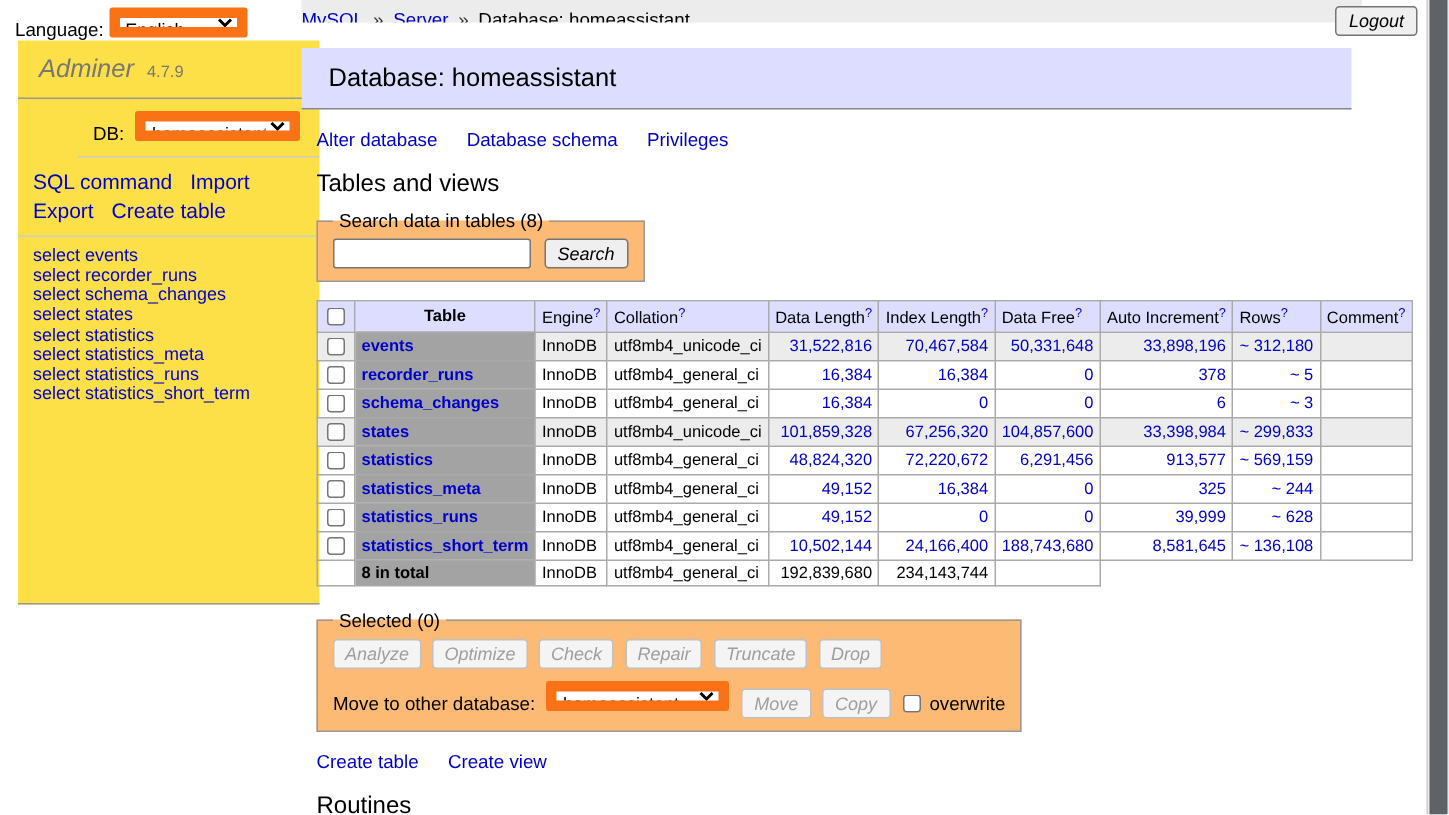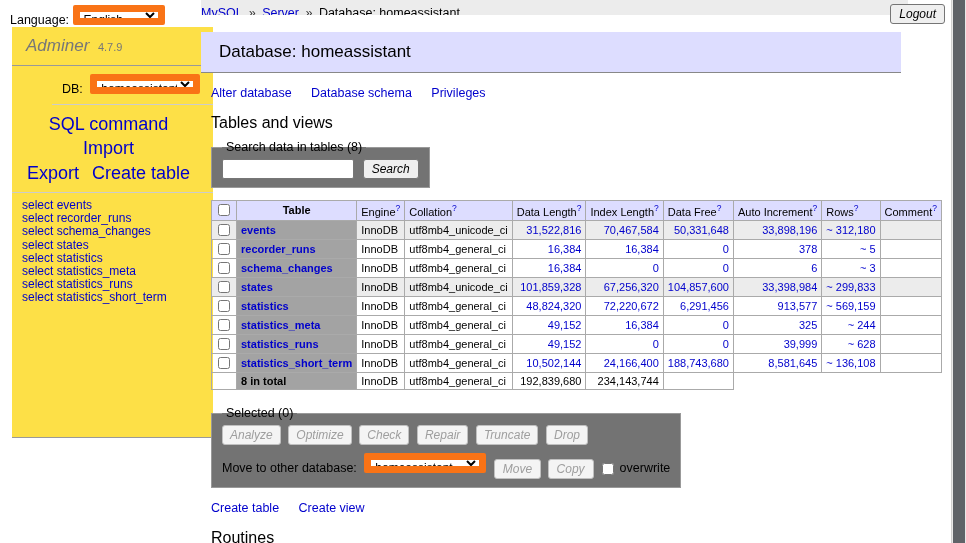--- a/index.html
+++ b/index.html
@@ -40,39 +40,39 @@
     background: #f4f4f4; border-color: #c0c0c0; color: #9e9e9e;
   }
 
   
   #sidebar { position: absolute; top: 27px; left: 12px; width: 201px; background: #fde047; }
   .side-h1 { padding: 9px 14px; border-bottom: 1px solid #999; }
   .app-name { font-style: italic; color: #777; font-size: 17px; }
   .app-version { color: #777; font-size: 11px; margin-left: 5px; }
   .side-db { padding: 8px 10px; border-bottom: 1px solid #ccc; font-size: 12.5px; margin-left: 40px; }
   .side-db select { width: 110px; margin-left: 4px; }
-  .side-links { padding: 7px 10px; border-bottom: 1px solid #ccc; font-size: 18px; line-height: 1.35; text-align: center; }
+  .side-links { padding: 7px 10px; border-bottom: 1px solid #ccc; font-size: 14px; line-height: 1.35; }
   .side-links a { margin-right: 8px; }
   .side-tables { padding: 6px 10px; height: 245px; overflow: hidden; border-bottom: 1px solid #999; font-size: 12px; }
   .side-tables .tbl-line { line-height: 13.2px; white-space: nowrap; }
 
   
   #content { position: absolute; top: 26px; left: 201px; right: 15px; bottom: 0; overflow: hidden; }
   #db-title {
     margin: 6px 50px 0 0; background: #ddf; border-bottom: 1px solid #888;
     padding: 10px 18px; font-size: 17px; font-weight: normal;
   }
   .content-body { padding-left: 10px; }
   .link-row { margin-top: 13px; font-size: 12.5px; }
   .link-row a { margin-right: 16px; }
   h3 { font-size: 16px; font-weight: normal; margin: 14px 0 0; }
 
   fieldset {
     display: inline-block; border: 1px solid #999; border-radius: 0;
-    padding: 5px 10px 8px; margin: 8px 0 0; background: #737373;
+    padding: 5px 10px 8px; margin: 8px 0 0; background: #fdba74;
   }
   legend { font-size: 12.5px; padding: 0 4px; }
 
   #search-input {
     width: 132px; height: 20px; border: 1px solid #767676; border-radius: 2px;
     padding: 1px 4px; font-family: inherit; font-size: 12px; margin-right: 5px;
     vertical-align: middle;
   }
 
   

